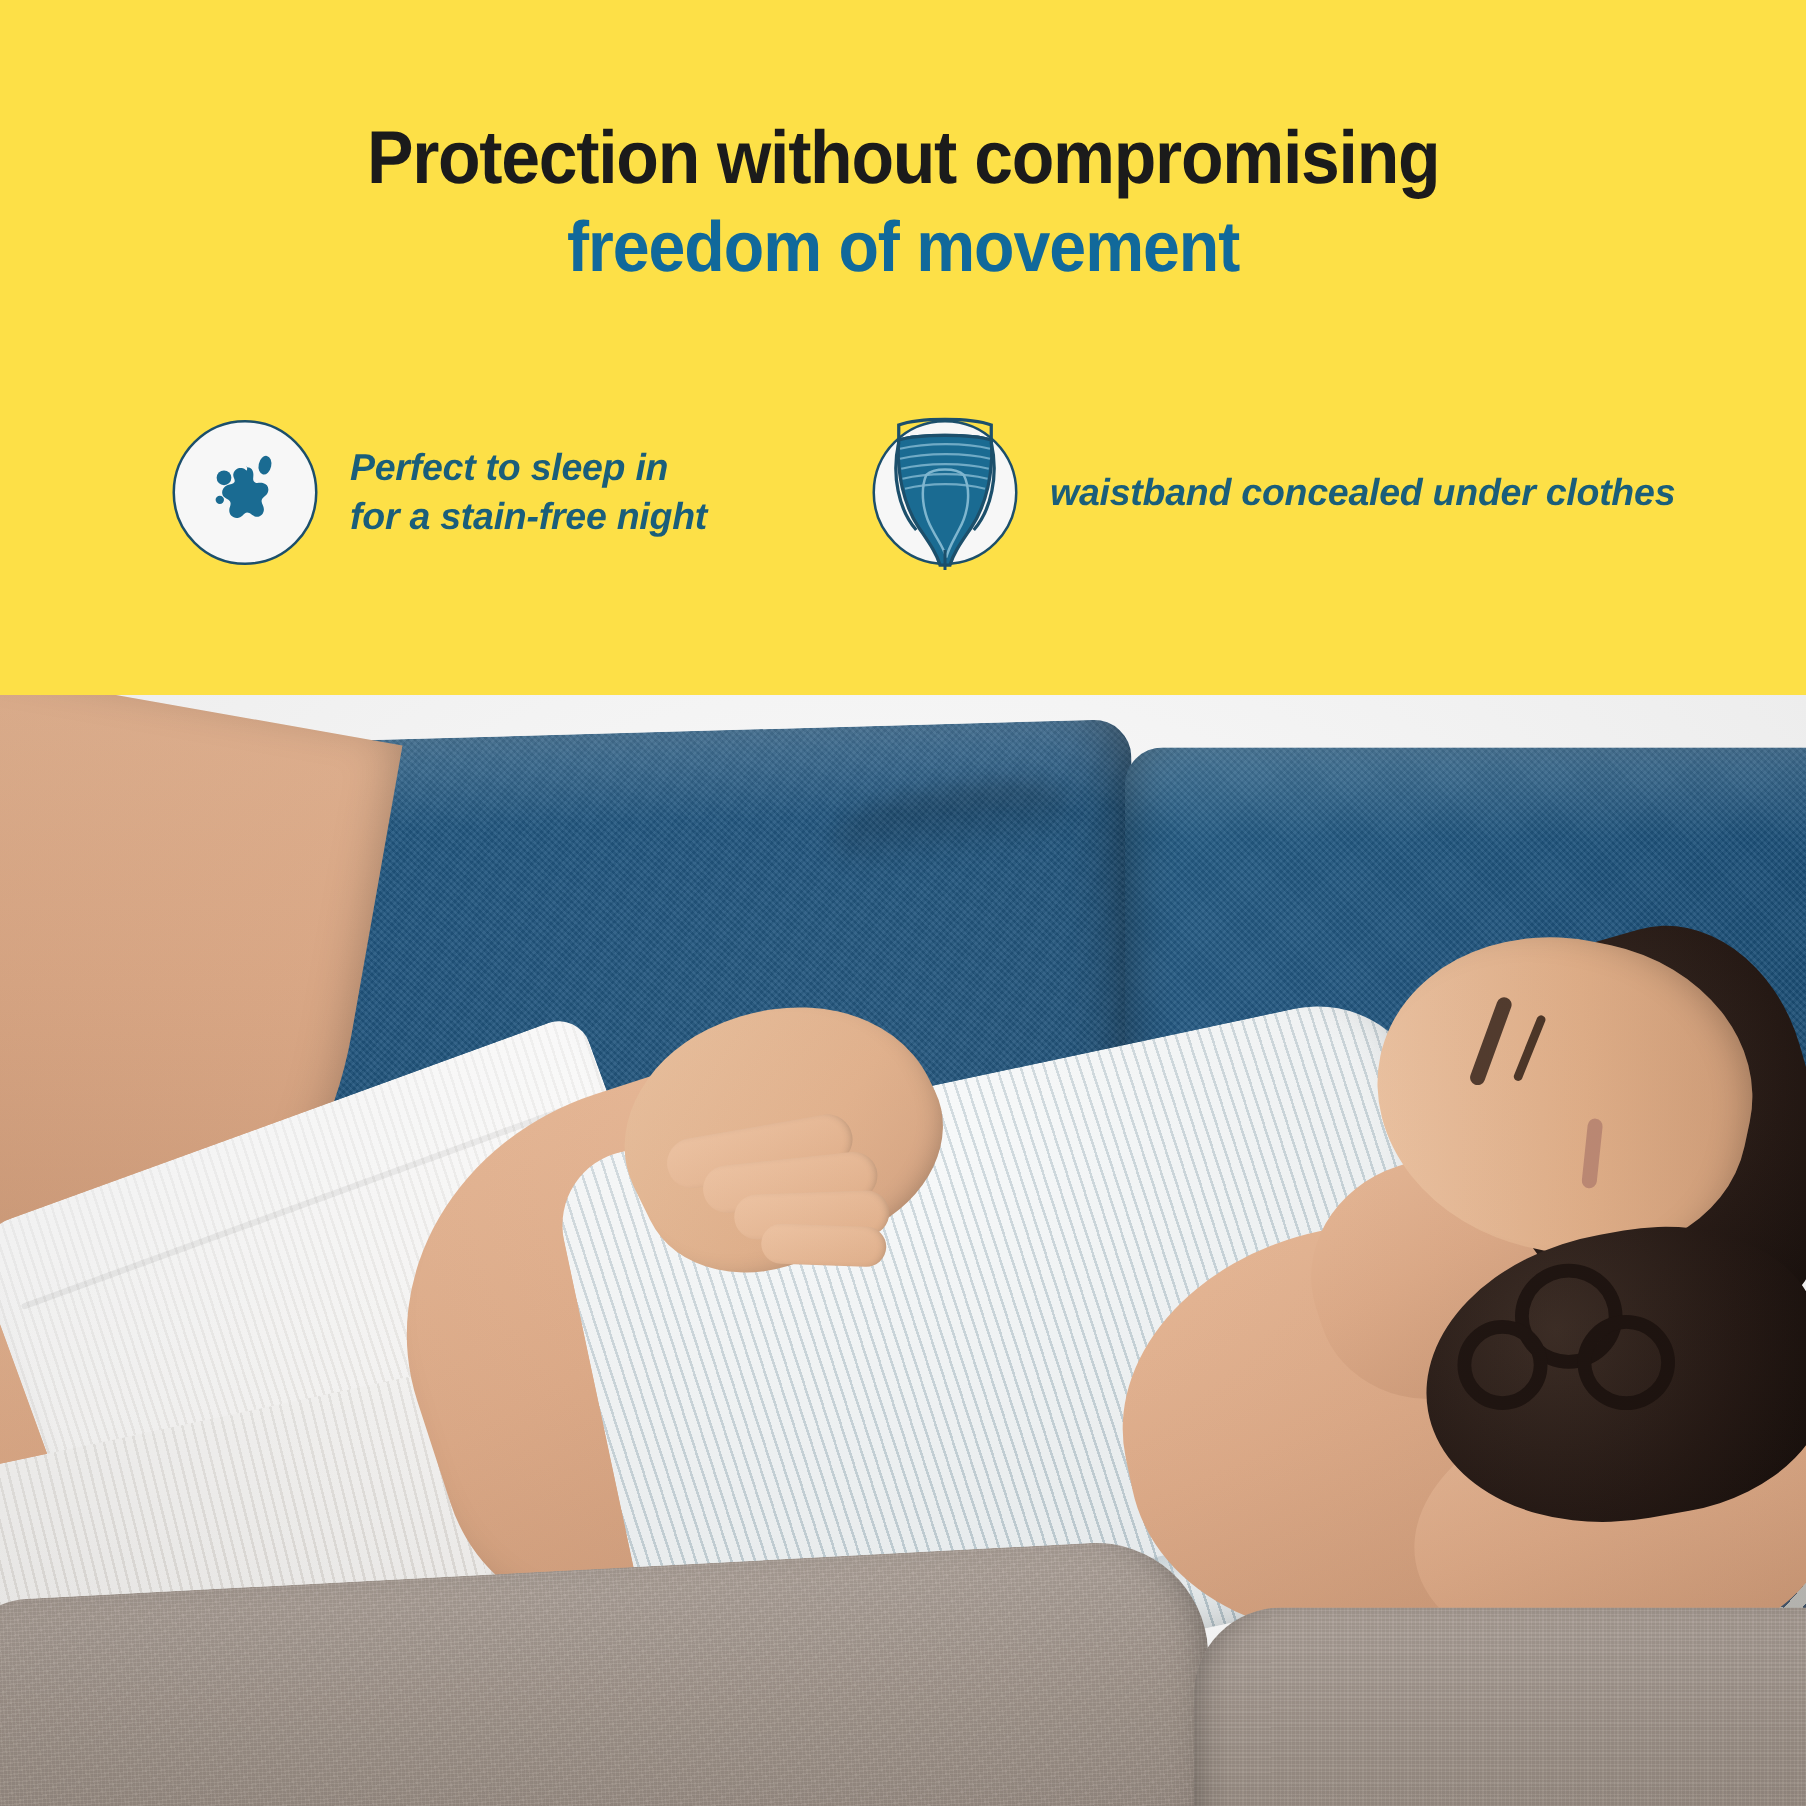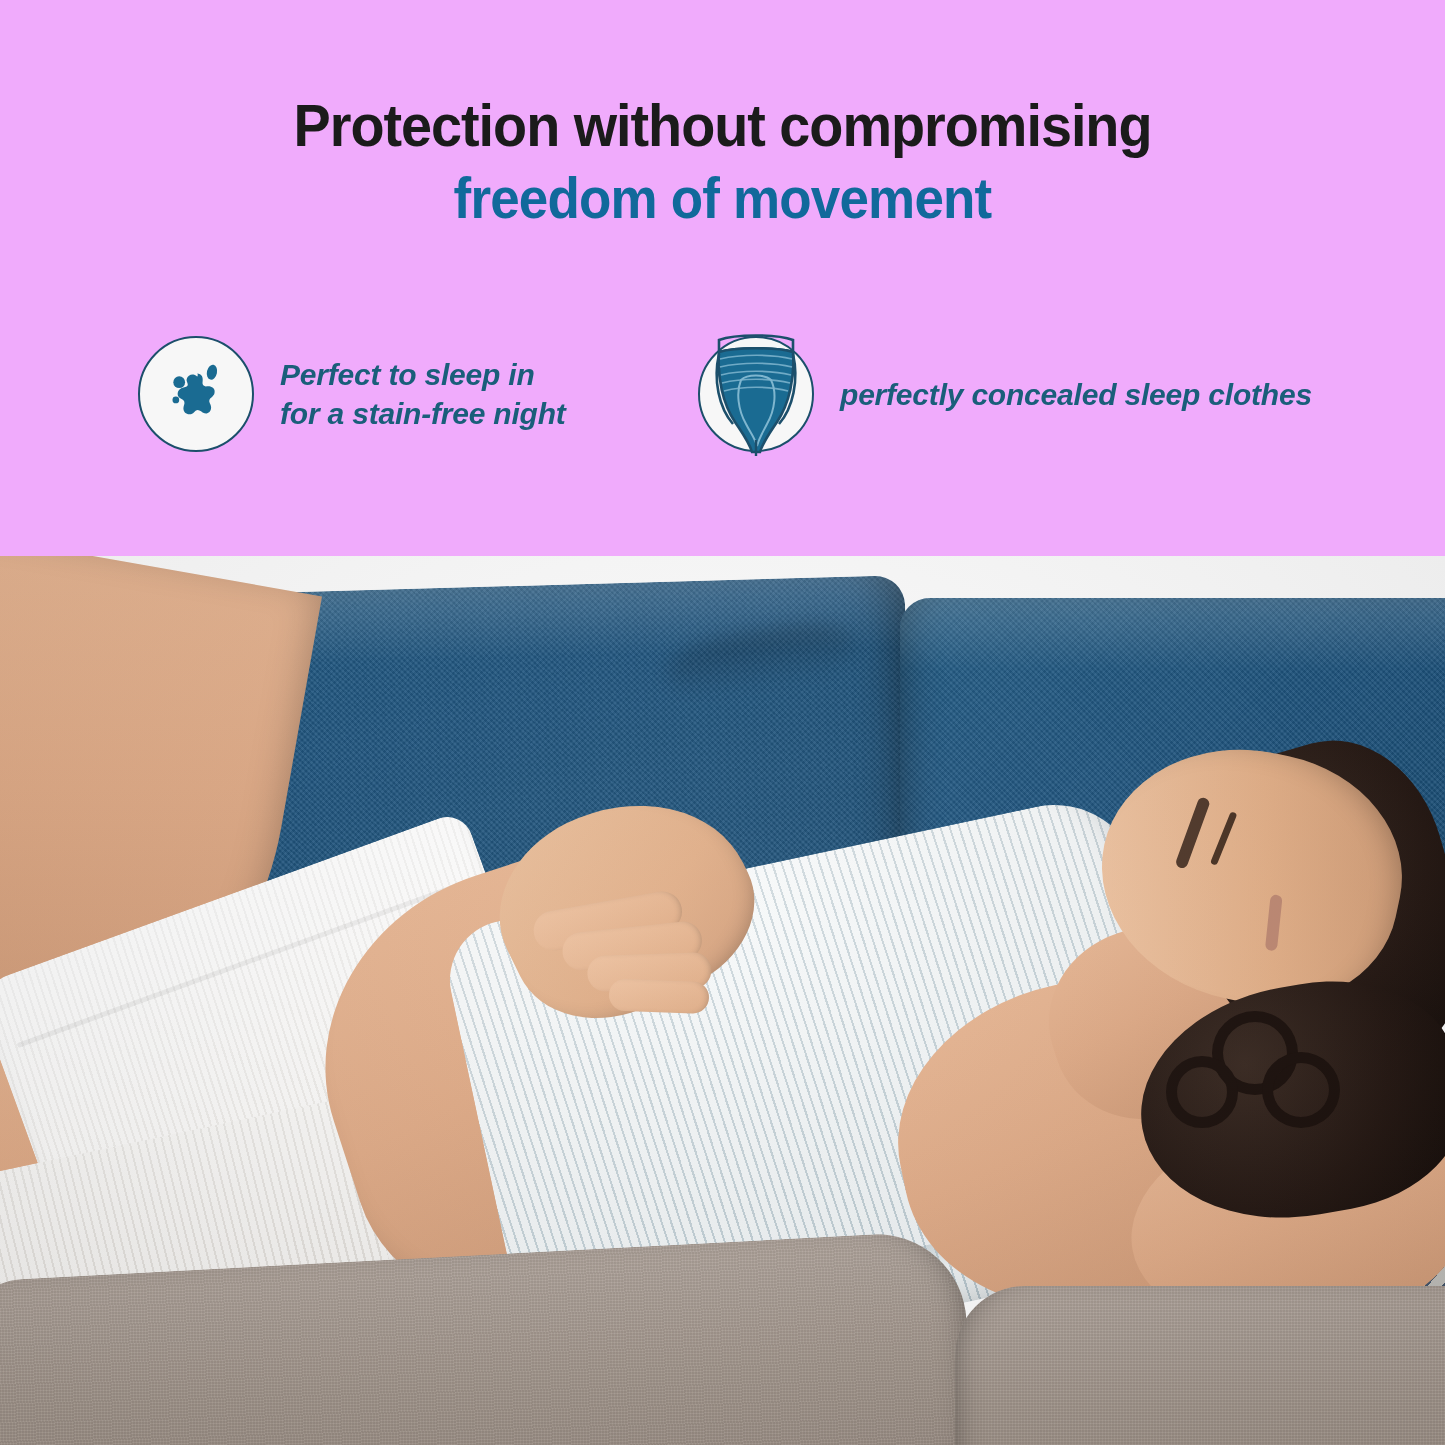--- a/index.html
+++ b/index.html
@@ -20,21 +20,21 @@
     background: #f7f7f7;
   }
 
   
   .top-band {
     position: absolute;
     left: 0;
     top: 0;
     width: 1445px;
     height: 556px;
-    background: #f0abfc;
+    background: #fde047;
   }
 
   .headline {
     position: absolute;
     left: 0;
     top: 96px;
     width: 1445px;
     text-align: center;
     line-height: 1.0;
   }
@@ -533,21 +533,21 @@
             <path d="M44 48 C50 42 68 42 74 48 C80 60 78 78 70 92 C66 100 62 106 60 114
                      C58 106 53 100 49 92 C41 78 39 60 44 48 Z" fill="none" stroke="#7fb6cf" stroke-width="2"></path>
 
             <path d="M22 22 C16 48 22 76 36 92" fill="none" stroke="#1c4f6b" stroke-width="2.6"></path>
             <path d="M96 22 C102 48 96 76 82 92" fill="none" stroke="#1c4f6b" stroke-width="2.6"></path>
 
             <line x1="59" y1="108" x2="59" y2="124" stroke="#1c4f6b" stroke-width="2.4"></line>
           </svg>
         </div>
         <div class="feature-text">
-          <span>perfectly concealed sleep clothes</span>
+          <span>waistband concealed under clothes</span>
         </div>
       </div>
 
     </div>
   </div>
 
   <div class="photo">
     <div class="wall"></div>
 
     <div class="cushion cushion-left">

